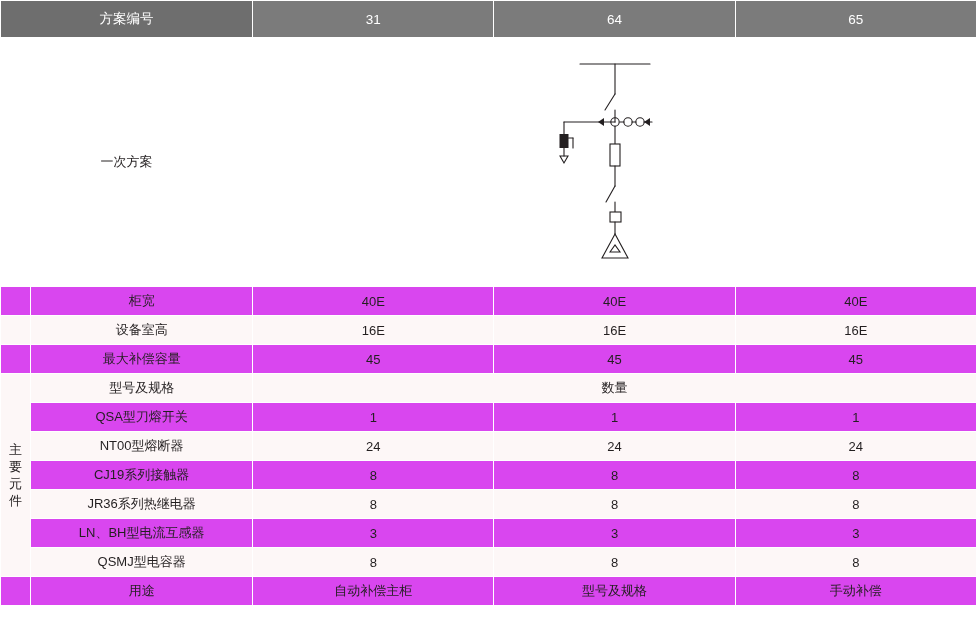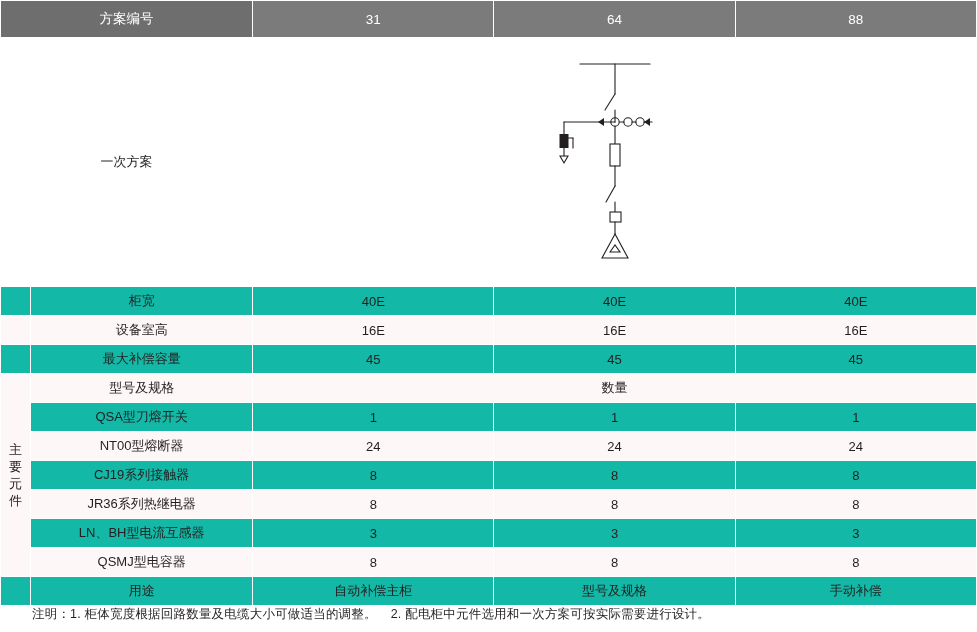--- a/index.html
+++ b/index.html
@@ -58,21 +58,21 @@
   td.diag-cell{
     background:#ffffff;
     border-left:1px solid #dcdcdc;
     border-right:1px solid #dcdcdc;
   }
   td.diag-blank{
     background:#ffffff;
   }
 
   
-  .band-a{background:#14b8a6;}
+  .band-a{background:#d946ef;}
   .band-b{background:#fdf7f7;}
 
   td.lbl{
     text-align:left;
     padding-left:26px;
     font-size:13px;
   }
   td.side{
     font-size:13px;
     line-height:17px;
@@ -110,21 +110,21 @@
       <col class="c-data">
       <col class="c-data">
       <col class="c-data">
     </colgroup>
     <tbody>
 
       <tr class="header">
         <td class="hdr-label" colspan="2">方案编号</td>
         <td class="hdr-num">31</td>
         <td class="hdr-num">64</td>
-        <td class="hdr-num">88</td>
+        <td class="hdr-num">65</td>
       </tr>
 
       <tr class="diagram">
         <td class="diag-label" colspan="2">一次方案</td>
         <td class="diag-blank"></td>
         <td class="diag-cell">
           <div class="svg-wrap">
             <svg width="150" height="220" viewBox="0 0 150 220">
               <g stroke="#231f20" stroke-width="1.1" fill="none" stroke-linecap="round">
 
@@ -258,17 +258,14 @@
         <td class="band-a"></td>
         <td class="lbl band-a">用途</td>
         <td class="band-a">自动补偿主柜</td>
         <td class="band-a">型号及规格</td>
         <td class="band-a">手动补偿</td>
       </tr>
 
     </tbody>
   </table>
 
-  <div class="note">
-    <span>注明：</span><span>1. 柜体宽度根据回路数量及电缆大小可做适当的调整。</span><span class="gap"></span><span>2. 配电柜中元件选用和一次方案可按实际需要进行设计。</span>
-  </div>
 
 </div>
 
 </body></html>

